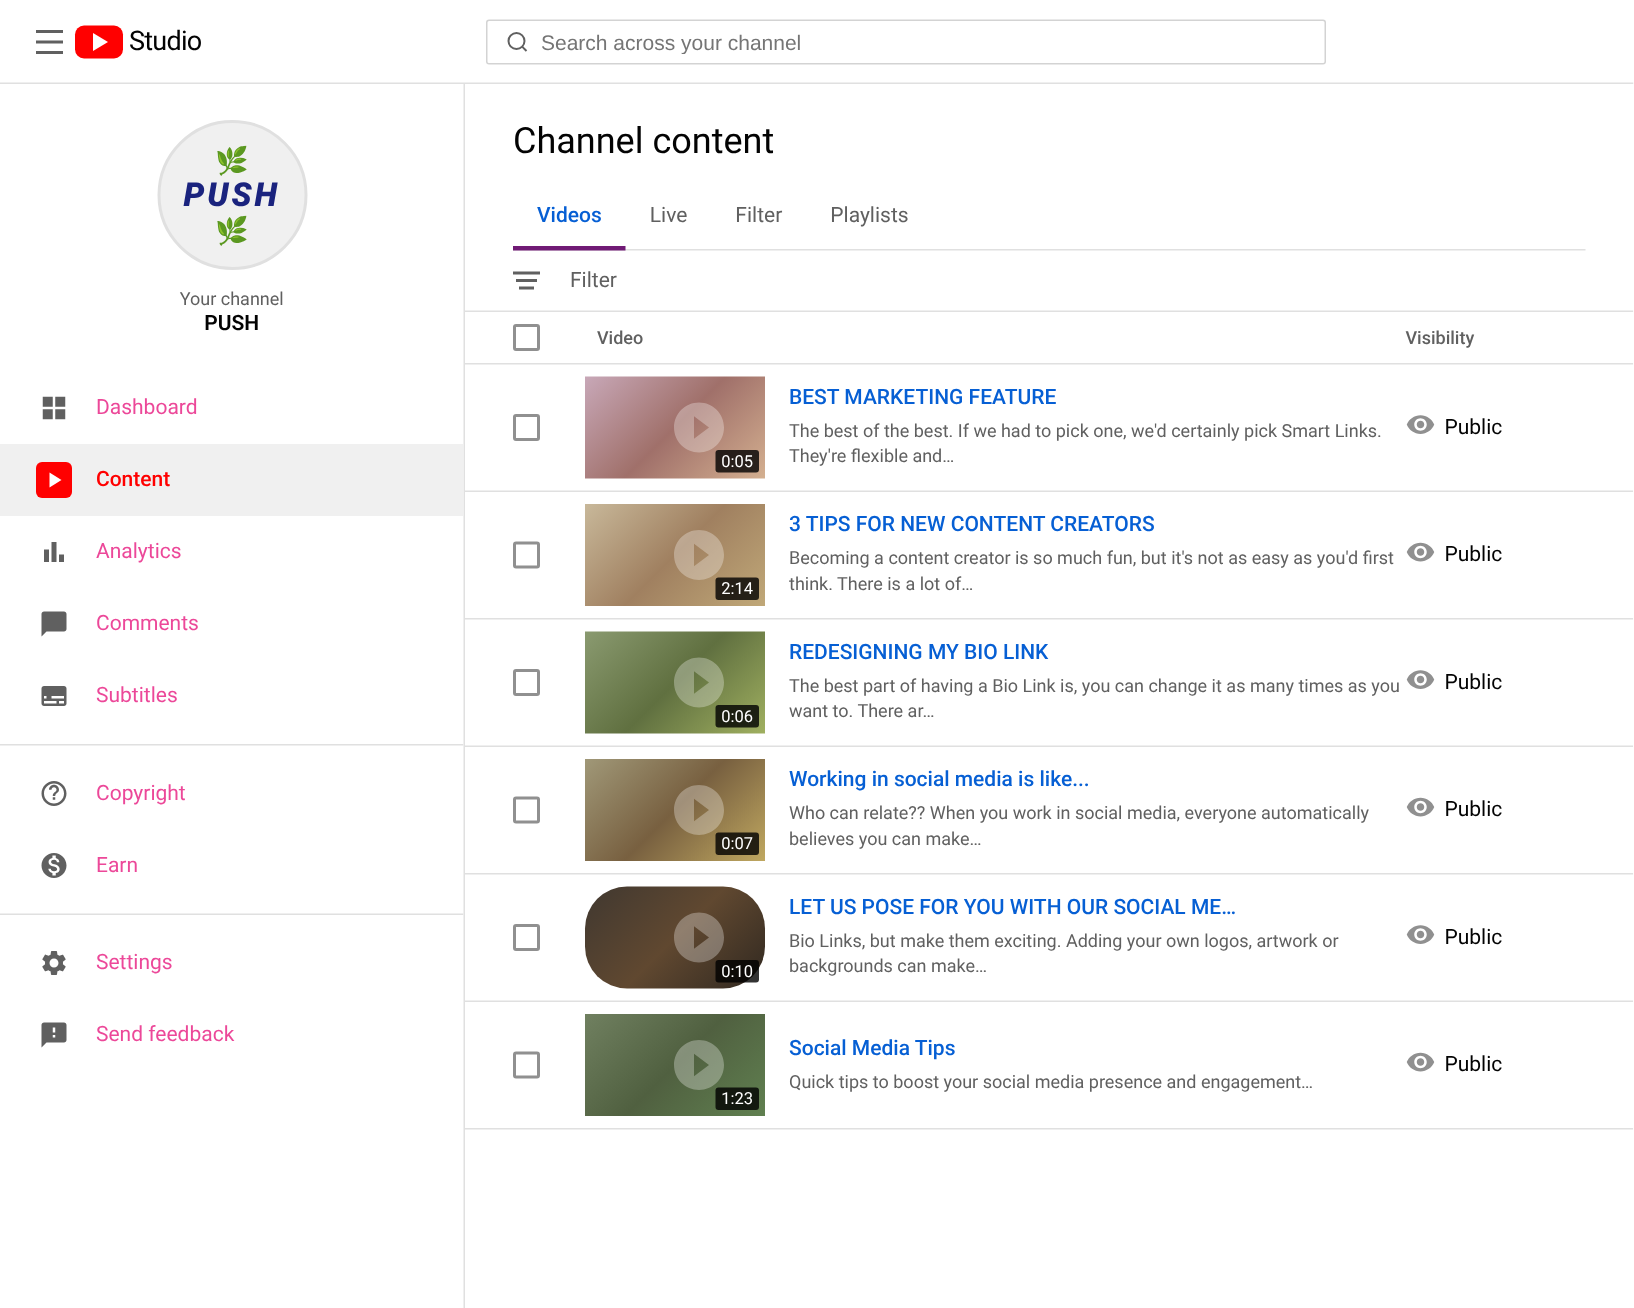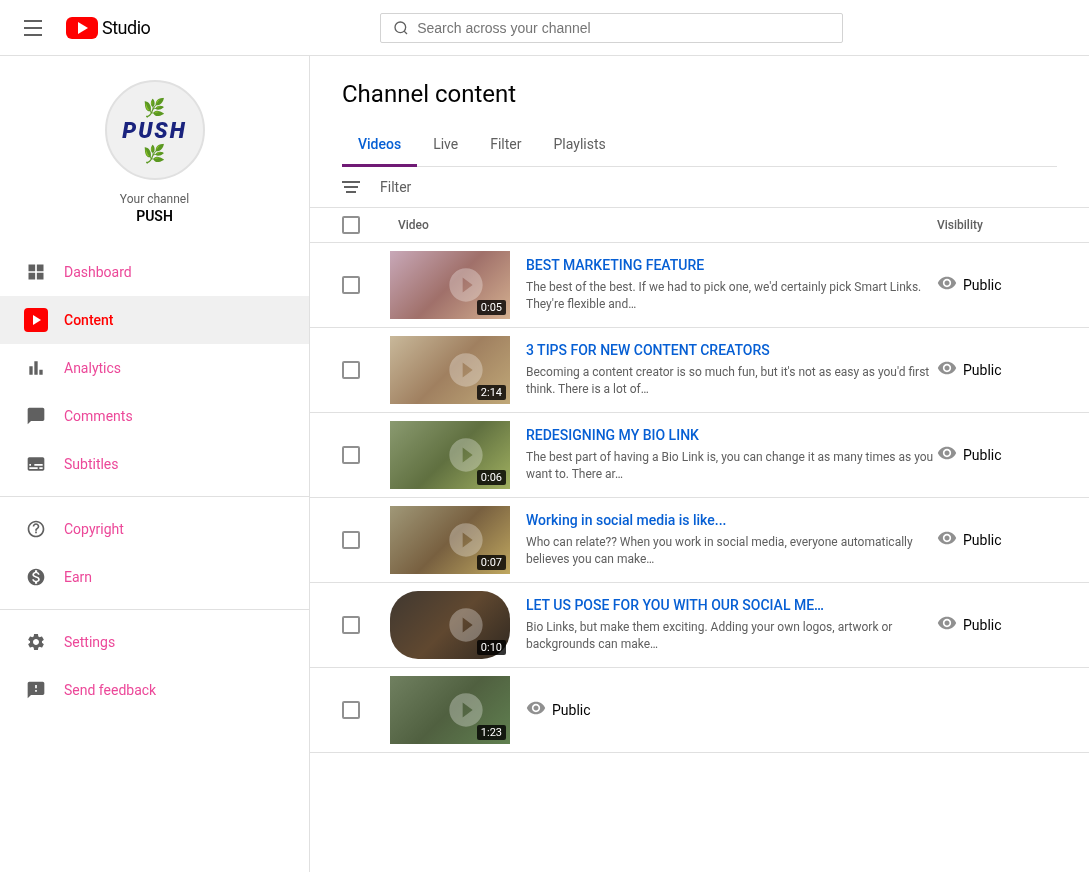--- a/index.html
+++ b/index.html
@@ -3,29 +3,29 @@
   <meta charset="utf-8">
   <style>
     * { box-sizing: border-box; margin: 0; padding: 0; }
     body { font-family: 'Roboto', Arial, sans-serif; font-size: 14px; color: #030303; background: #fff; display: flex; flex-direction: column; height: 872px; overflow: hidden; }
 
     
     .header {
       display: flex; align-items: center; padding: 0 16px; height: 56px;
       border-bottom: 1px solid #e0e0e0; flex-shrink: 0; background: #fff; z-index: 10;
     }
-    .header-left { display: flex; align-items: center; gap: 16px; }
+    .header-left { display: flex; align-items: center; }
     .hamburger { display: flex; flex-direction: column; gap: 5px; cursor: pointer; padding: 8px; }
     .hamburger span { display: block; width: 18px; height: 2px; background: #606060; }
     .yt-logo { display: flex; align-items: center; gap: 4px; }
     .yt-icon { width: 32px; height: 22px; background: #ff0000; border-radius: 6px; display: flex; align-items: center; justify-content: center; }
     .yt-icon::after { content: ''; border-left: 10px solid #fff; border-top: 6px solid transparent; border-bottom: 6px solid transparent; margin-left: 2px; }
     .yt-studio-text { font-size: 18px; font-weight: 400; color: #030303; letter-spacing: -0.5px; }
     .header-search { flex: 1; display: flex; justify-content: center; }
-    .search-box { display: flex; align-items: center; width: 463px; border: 1px solid #d3d3d3; border-radius: 2px; padding: 6px 12px; gap: 8px; }
+    .search-box { display: flex; align-items: center; width: 560px; border: 1px solid #d3d3d3; border-radius: 2px; padding: 6px 12px; gap: 8px; }
     .search-icon-svg { color: #606060; flex-shrink: 0; }
     .search-input { border: none; outline: none; font-size: 14px; color: #606060; width: 100%; background: transparent; }
 
     
     .layout { display: flex; flex: 1; overflow: hidden; }
 
     
     .sidebar { width: 310px; flex-shrink: 0; border-right: 1px solid #e0e0e0; display: flex; flex-direction: column; overflow-y: auto; background: #fff; }
     .channel-profile { display: flex; flex-direction: column; align-items: center; padding: 24px 16px 16px; }
     .avatar { width: 100px; height: 100px; border-radius: 50%; background: #f0f0f0; border: 2px solid #e0e0e0; display: flex; align-items: center; justify-content: center; overflow: hidden; margin-bottom: 12px; }
@@ -384,20 +384,24 @@
         <div class="checkbox"></div>
       </div>
       <div class="thumb-container thumb-gradient-6">
         <div class="thumb-placeholder">
           <svg width="40" height="40" viewBox="0 0 24 24" fill="rgba(255,255,255,0.3)">
             <path d="M12 2C6.48 2 2 6.48 2 12s4.48 10 10 10 10-4.48 10-10S17.52 2 12 2zm-2 14.5v-9l6 4.5-6 4.5z"></path>
           </svg>
         </div>
         <span class="thumb-duration">1:23</span>
       </div>
+      <div class="video-info">
+        <div class="video-title">Social Media Tips</div>
+        <div class="video-desc">Quick tips to boost your social media presence and engagement…</div>
+      </div>
       <div class="visibility-cell">
         <span class="eye-icon">
           <svg width="20" height="20" viewBox="0 0 24 24" fill="#909090">
                   <path d="M12 4.5C7 4.5 2.73 7.61 1 12c1.73 4.39 6 7.5 11 7.5s9.27-3.11 11-7.5c-1.73-4.39-6-7.5-11-7.5zM12 17c-2.76 0-5-2.24-5-5s2.24-5 5-5 5 2.24 5 5-2.24 5-5 5zm0-8c-1.66 0-3 1.34-3 3s1.34 3 3 3 3-1.34 3-3-1.34-3-3-3z"></path>
                 </svg>
         </span>
         <span class="visibility-text">Public</span>
       </div>
     </div>
         </div>

